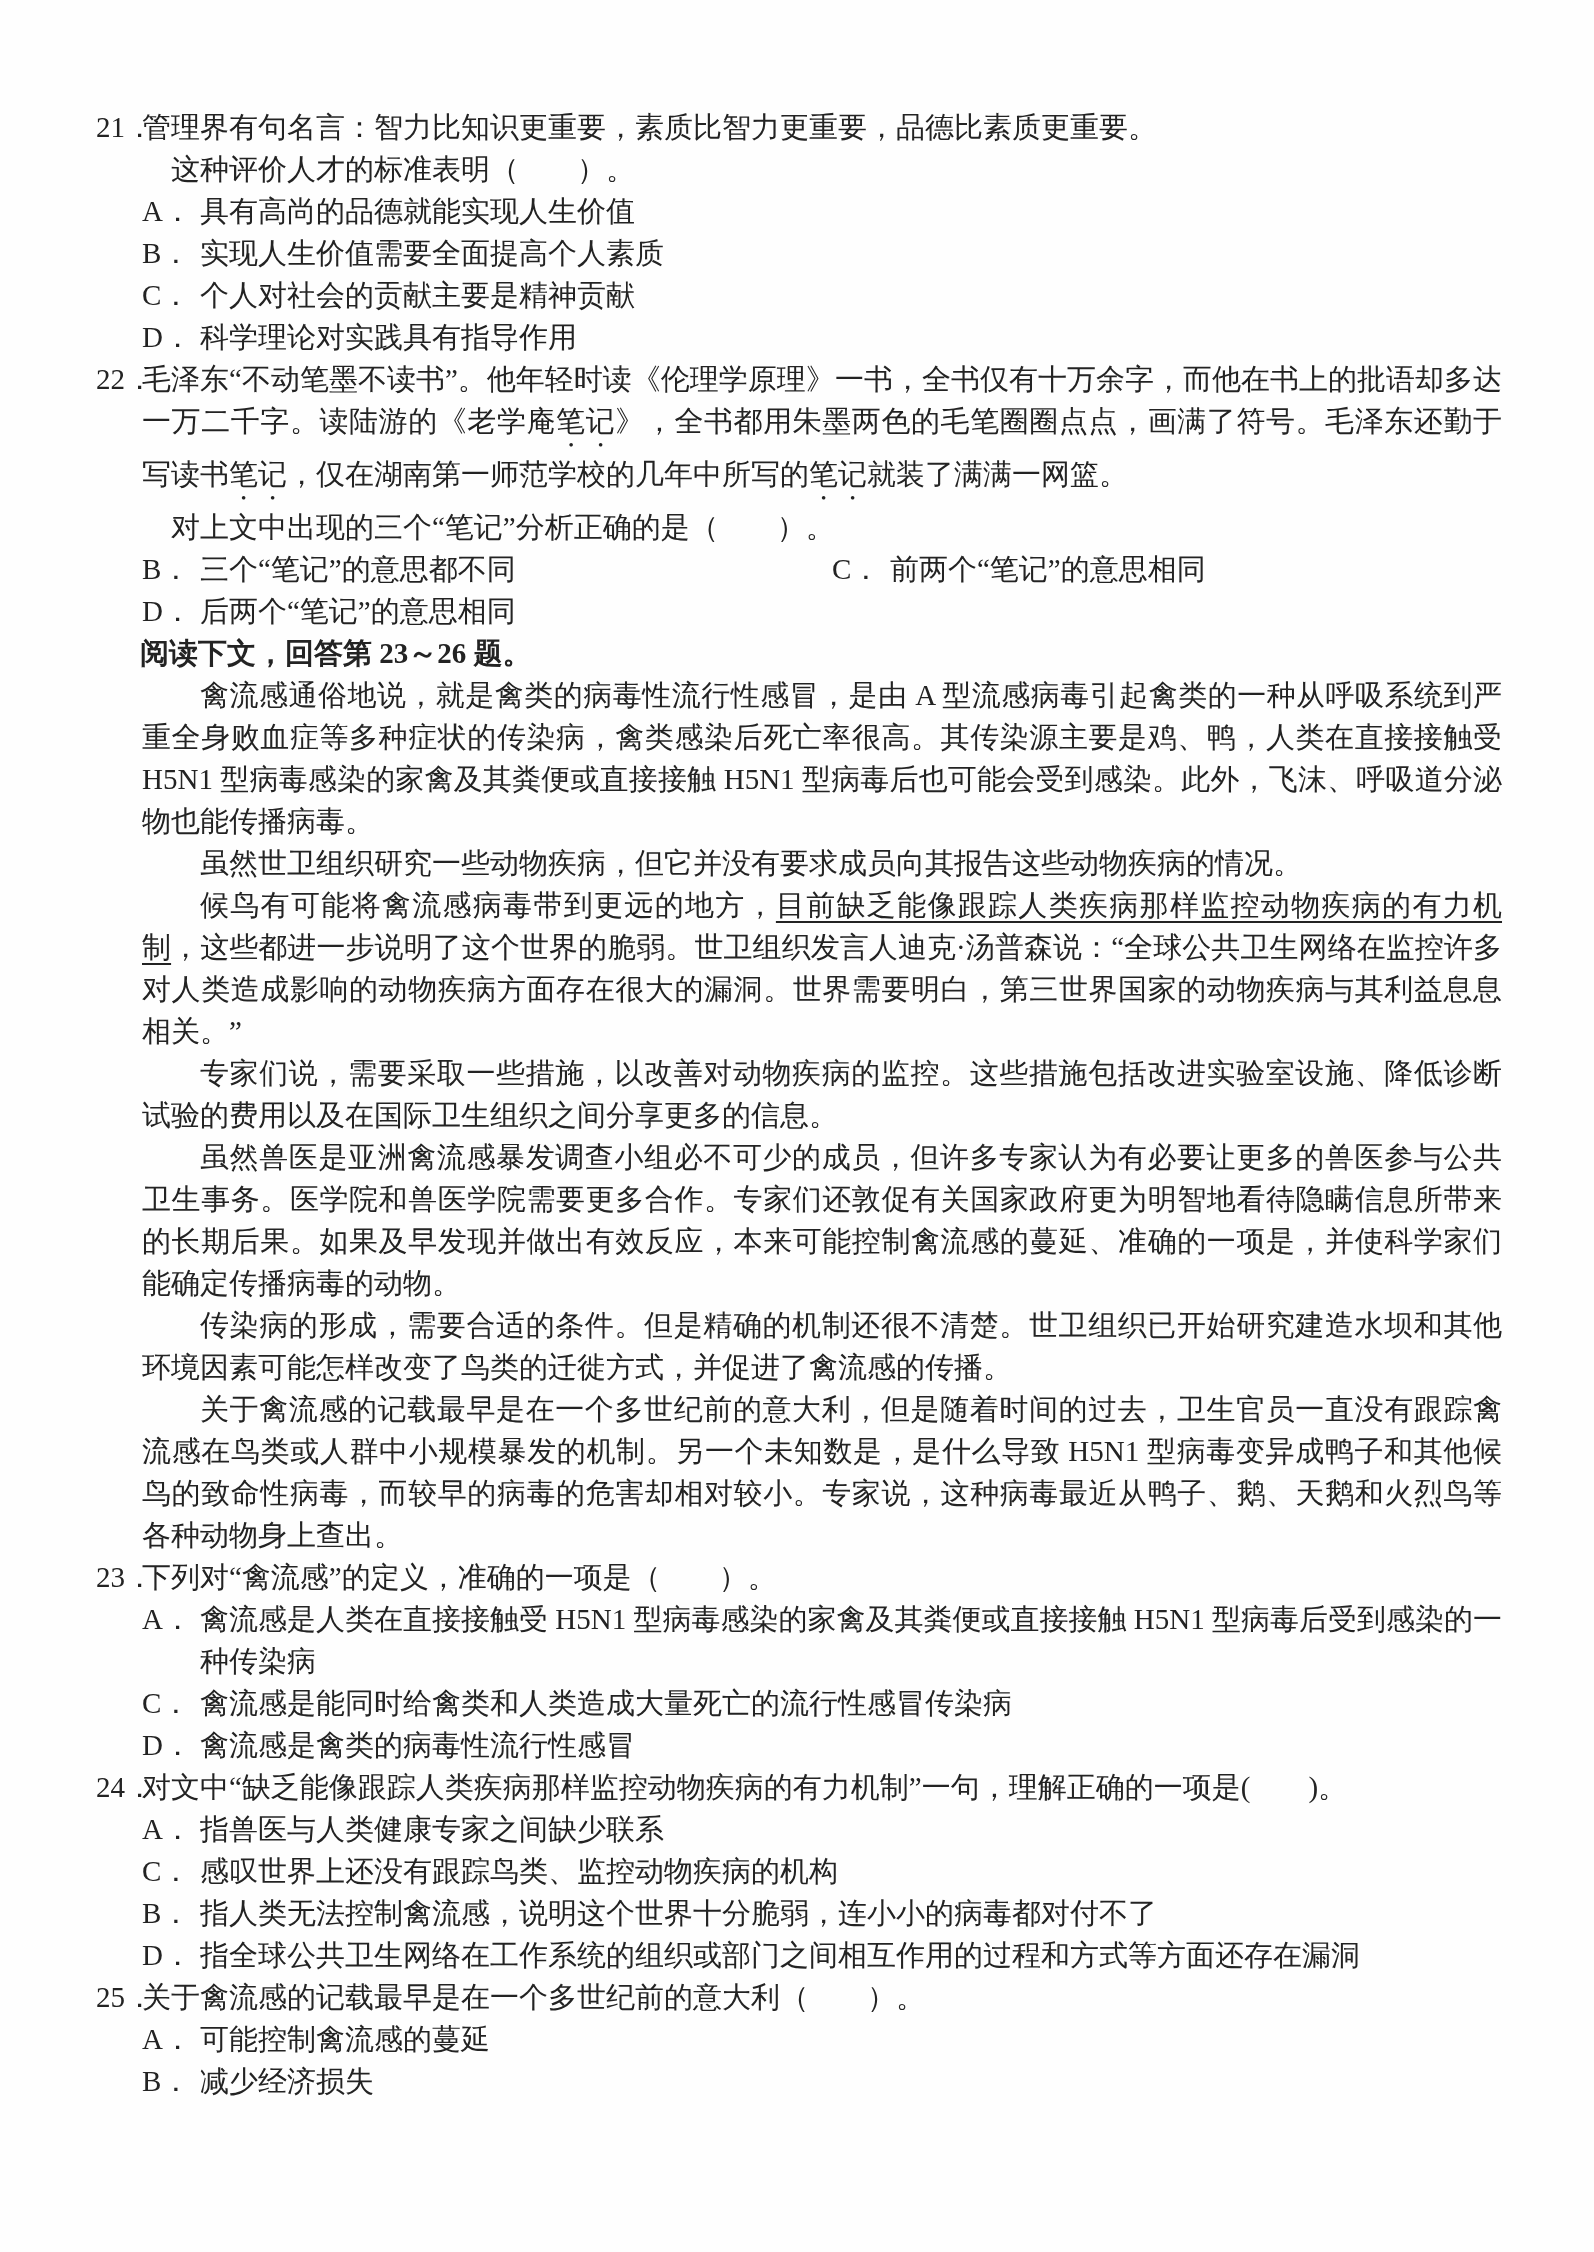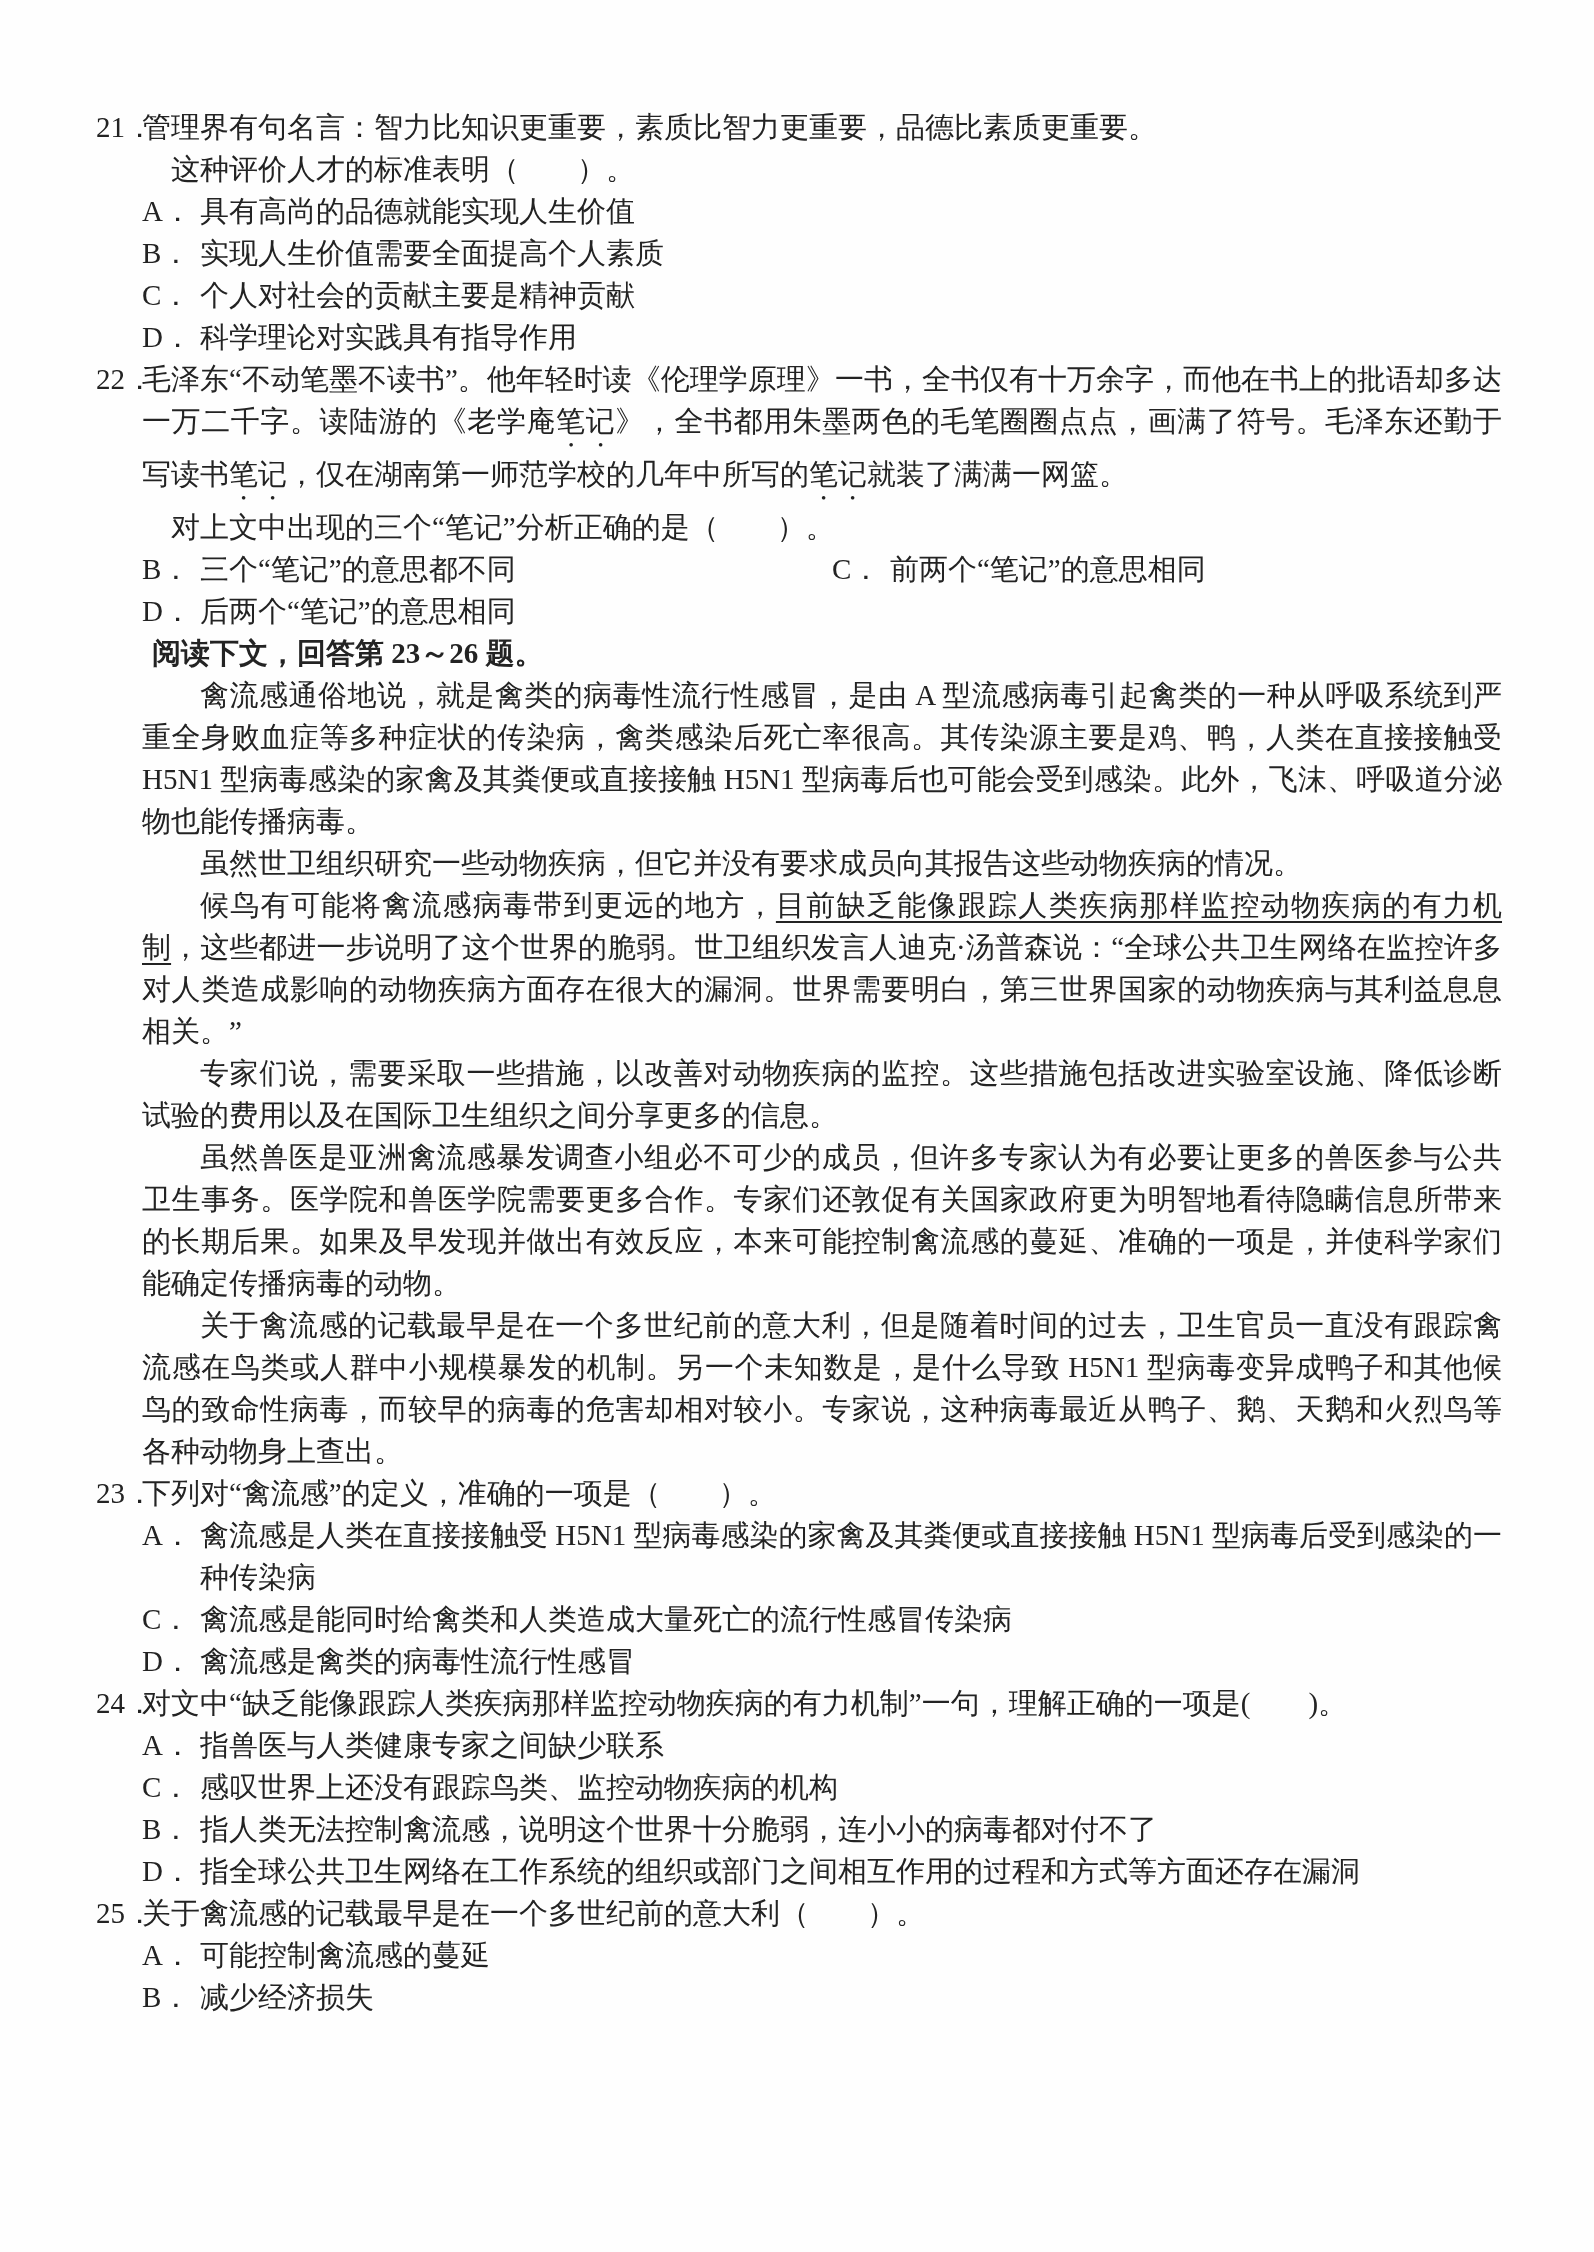--- a/index.html
+++ b/index.html
@@ -50,21 +50,21 @@
     width: 58px;
     text-indent: 0;
   }
   .opts2 {
     margin-left: 46px;
     display: grid;
     grid-template-columns: 690px 1fr;
   }
   
   .instruction {
-    margin-left: 56px;
+    margin-left: 44px;
     font-weight: 700;
   }
   
   .para {
     margin-left: 46px;
     text-indent: 2em;
     text-align: justify;
   }
   .uline {
     text-decoration: underline;
@@ -105,20 +105,21 @@
   </div>
 
   <p class="instruction">阅读下文，回答第 23～26 题。</p>
 
   <div>
     <p class="para">禽流感通俗地说，就是禽类的病毒性流行性感冒，是由 A 型流感病毒引起禽类的一种从呼吸系统到严重全身败血症等多种症状的传染病，禽类感染后死亡率很高。其传染源主要是鸡、鸭，人类在直接接触受 H5N1 型病毒感染的家禽及其粪便或直接接触 H5N1 型病毒后也可能会受到感染。此外，飞沫、呼吸道分泌物也能传播病毒。</p>
     <p class="para">虽然世卫组织研究一些动物疾病，但它并没有要求成员向其报告这些动物疾病的情况。</p>
     <p class="para"><span>候鸟有可能将禽流感病毒带到更远的地方，</span><span class="uline">目前缺乏能像跟踪人类疾病那样监控动物疾病的有力机制</span><span>，这些都进一步说明了这个世界的脆弱。世卫组织发言人迪克·汤普森说：“全球公共卫生网络在监控许多对人类造成影响的动物疾病方面存在很大的漏洞。世界需要明白，第三世界国家的动物疾病与其利益息息相关。”</span></p>
     <p class="para">专家们说，需要采取一些措施，以改善对动物疾病的监控。这些措施包括改进实验室设施、降低诊断试验的费用以及在国际卫生组织之间分享更多的信息。</p>
     <p class="para">虽然兽医是亚洲禽流感暴发调查小组必不可少的成员，但许多专家认为有必要让更多的兽医参与公共卫生事务。医学院和兽医学院需要更多合作。专家们还敦促有关国家政府更为明智地看待隐瞒信息所带来的长期后果。如果及早发现并做出有效反应，本来可能控制禽流感的蔓延、准确的一项是，并使科学家们能确定传播病毒的动物。</p>
+    <p class="para">传染病的形成，需要合适的条件。但是精确的机制还很不清楚。世卫组织已开始研究建造水坝和其他环境因素可能怎样改变了鸟类的迁徙方式，并促进了禽流感的传播。</p>
     <p class="para">关于禽流感的记载最早是在一个多世纪前的意大利，但是随着时间的过去，卫生官员一直没有跟踪禽流感在鸟类或人群中小规模暴发的机制。另一个未知数是，是什么导致 H5N1 型病毒变异成鸭子和其他候鸟的致命性病毒，而较早的病毒的危害却相对较小。专家说，这种病毒最近从鸭子、鹅、天鹅和火烈鸟等各种动物身上查出。</p>
   </div>
 
   <div>
     <p class="qstem"><span class="qnum">23．</span><span>下列对“禽流感”的定义，准确的一项是（　　）。</span></p>
     <div class="opts">
       <p class="opt"><span class="optlabel">A．</span><span>禽流感是人类在直接接触受 H5N1 型病毒感染的家禽及其粪便或直接接触 H5N1 型病毒后受到感染的一种传染病</span></p>
       <p class="opt"><span class="optlabel">C．</span><span>禽流感是能同时给禽类和人类造成大量死亡的流行性感冒传染病</span></p>
       <p class="opt"><span class="optlabel">D．</span><span>禽流感是禽类的病毒性流行性感冒</span></p>
     </div>

